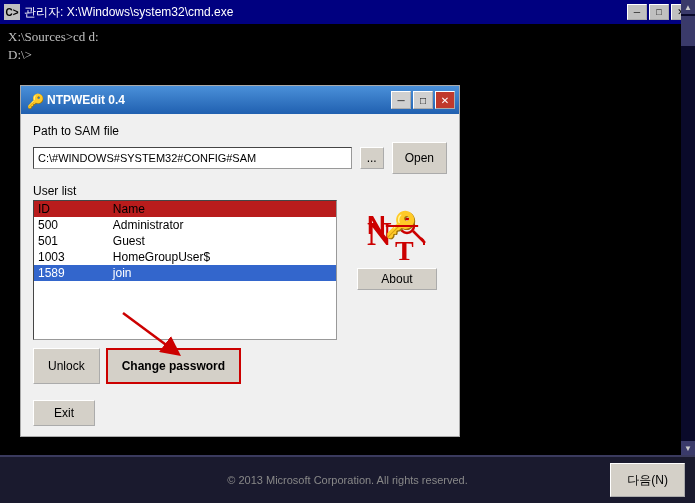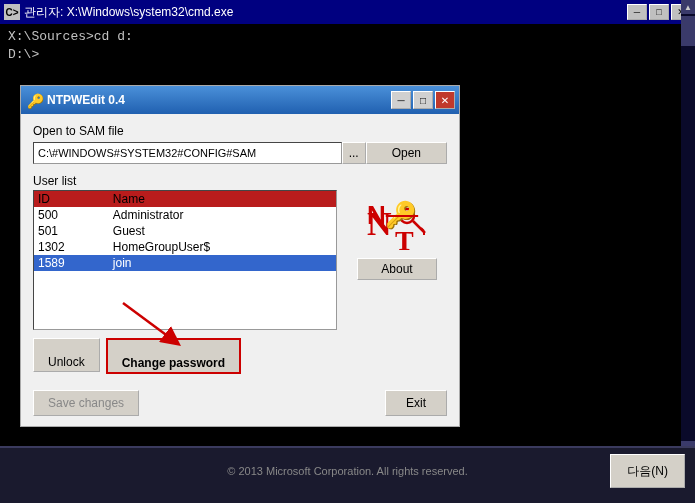--- a/index.html
+++ b/index.html
@@ -74,20 +74,21 @@
       flex: 1;
       background: #000000;
       color: #c0c0c0;
       font-family: 'Courier New', monospace;
       font-size: 13px;
       padding: 4px 8px;
       position: relative;
     }
     .cmd-line {
       line-height: 1.4;
+      font-family: Liberation Serif, serif;
     }
 
     
     .dialog {
       position: absolute;
       top: 85px;
       left: 20px;
       width: 440px;
       background: #f0f0f0;
       border: 1px solid #aaa;
@@ -138,21 +139,21 @@
     .dialog-body {
       padding: 10px 12px;
     }
     .field-label {
       font-size: 12px;
       color: #000;
       margin-bottom: 4px;
     }
     .path-row {
       display: flex;
-      gap: 0;
+      gap: 8px;
       margin-bottom: 10px;
       align-items: center;
     }
     .path-input {
       flex: 1;
       height: 22px;
       border: 1px inset #999;
       background: white;
       font-size: 11px;
       padding: 1px 4px;
@@ -162,22 +163,22 @@
       width: 24px; height: 22px;
       background: #d4d0c8;
       border: 1px outset #fff;
       font-size: 12px;
       cursor: pointer;
       display: flex;
       align-items: center;
       justify-content: center;
     }
     .open-btn {
-      height: 22px;
-      padding: 0 25px;
+      height: 32px;
+      padding: 0 12px;
       background: #d4d0c8;
       border: 1px outset #fff;
       font-size: 12px;
       cursor: pointer;
     }
     .user-list-label {
       font-size: 12px;
       margin-bottom: 2px;
     }
     .main-area {
@@ -245,22 +246,22 @@
       font-size: 12px;
       cursor: pointer;
       width: 80px;
     }
     .action-row {
       display: flex;
       gap: 6px;
       margin-top: 4px;
     }
     .action-btn {
-      height: 26px;
-      padding: 16px 14px;
+      height: 36px;
+      padding: 8px 14px;
       background: #d4d0c8;
       border: 1px outset #fff;
       font-size: 12px;
       cursor: pointer;
     }
     .change-password-btn {
       border: 2px solid #cc0000 !important;
       font-weight: bold;
     }
     .bottom-row {
@@ -284,21 +285,21 @@
       padding: 0 20px;
       background: #d4d0c8;
       border: 1px outset #fff;
       font-size: 12px;
       cursor: pointer;
     }
 
     
     .taskbar {
       position: absolute;
-      bottom: 9px; left: 0;
+      bottom: 0; left: 0;
       width: 695px;
       height: 48px;
       background: #1a1a2e;
       border-top: 2px solid #3a3a5e;
       display: flex;
       align-items: center;
       justify-content: space-between;
       padding: 0 10px;
     }
     .taskbar-left {
@@ -392,21 +393,21 @@
     </div>
     <div class="dialog-controls">
       <button class="dialog-btn">─</button>
       <button class="dialog-btn">□</button>
       <button class="dialog-btn close">✕</button>
     </div>
   </div>
 
   <div class="dialog-body">
 
-    <div class="field-label">Open to SAM file</div>
+    <div class="field-label">Path to SAM file</div>
     <div class="path-row">
       <input class="path-input" type="text" value="C:\#WINDOWS#SYSTEM32#CONFIG#SAM" style="">
       <button class="dots-btn">...</button>
       <button class="open-btn">Open</button>
     </div>
 
     <div class="user-list-label">User list</div>
     <div class="main-area">
       <div class="user-list-container">
         <div class="user-list">
@@ -418,21 +419,21 @@
             </tr>
             <tr class="user-row">
               <td>500</td>
               <td>Administrator</td>
             </tr>
             <tr class="user-row">
               <td>501</td>
               <td>Guest</td>
             </tr>
             <tr class="user-row">
-              <td>1302</td>
+              <td>1003</td>
               <td>HomeGroupUser$</td>
             </tr>
             <tr class="user-row selected">
               <td>1589</td>
               <td>join</td>
             </tr>
           </tbody>
             </table>
         </div>
 
@@ -468,21 +469,20 @@
             <line x1="46" y1="21" x2="58" y2="33" stroke="#cc0000" stroke-width="2.5"></line>
             <line x1="54" y1="28" x2="57" y2="31" stroke="#cc0000" stroke-width="2"></line>
             <line x1="57" y1="31" x2="57" y2="35" stroke="#cc0000" stroke-width="2"></line>
           </svg>
         </div>
         <button class="about-btn">About</button>
       </div>
     </div>
 
     <div class="bottom-row">
-      <button class="save-btn" disabled="">Save changes</button>
       <button class="exit-btn">Exit</button>
     </div>
   </div>
 </div>
 
 <div class="taskbar">
   <div class="taskbar-left"></div>
   <div class="taskbar-copyright">© 2013 Microsoft Corporation. All rights reserved.</div>
   <div class="taskbar-right">
     <button class="next-btn">다음(N)</button>

